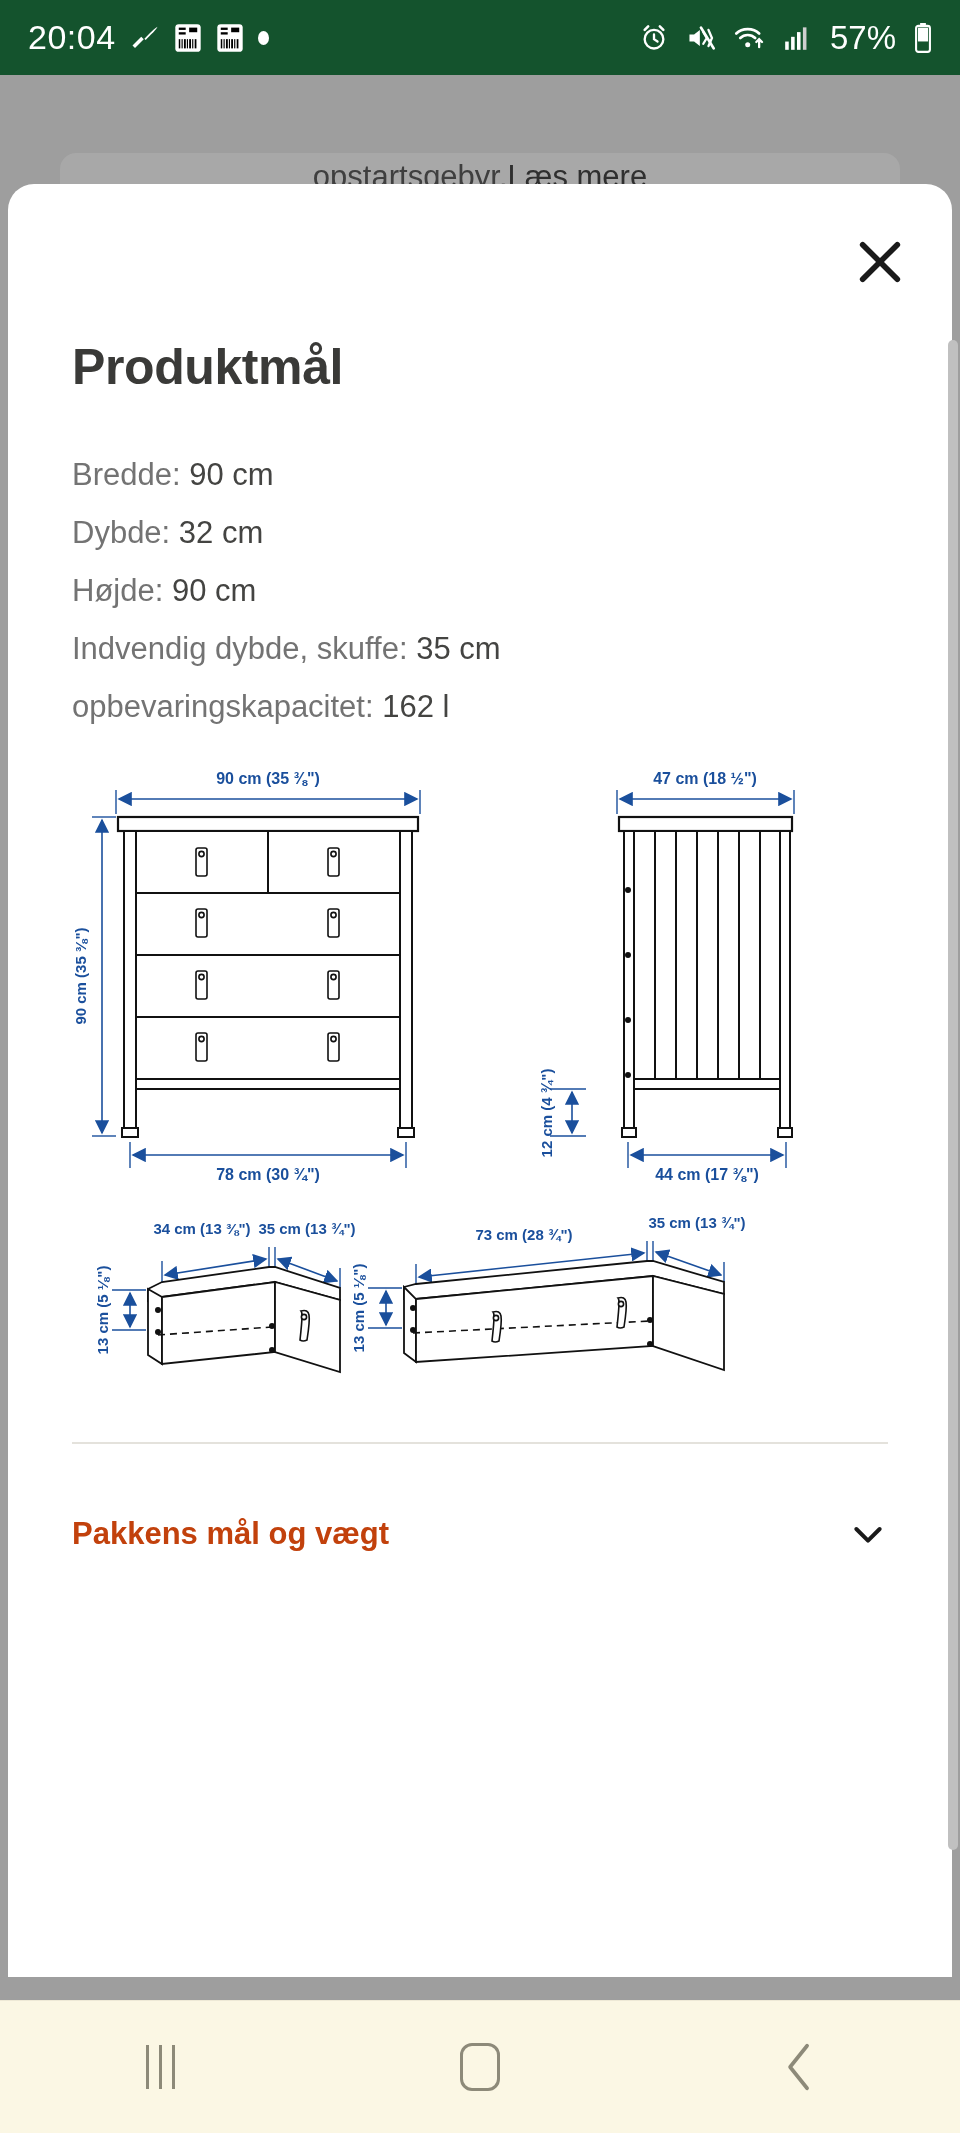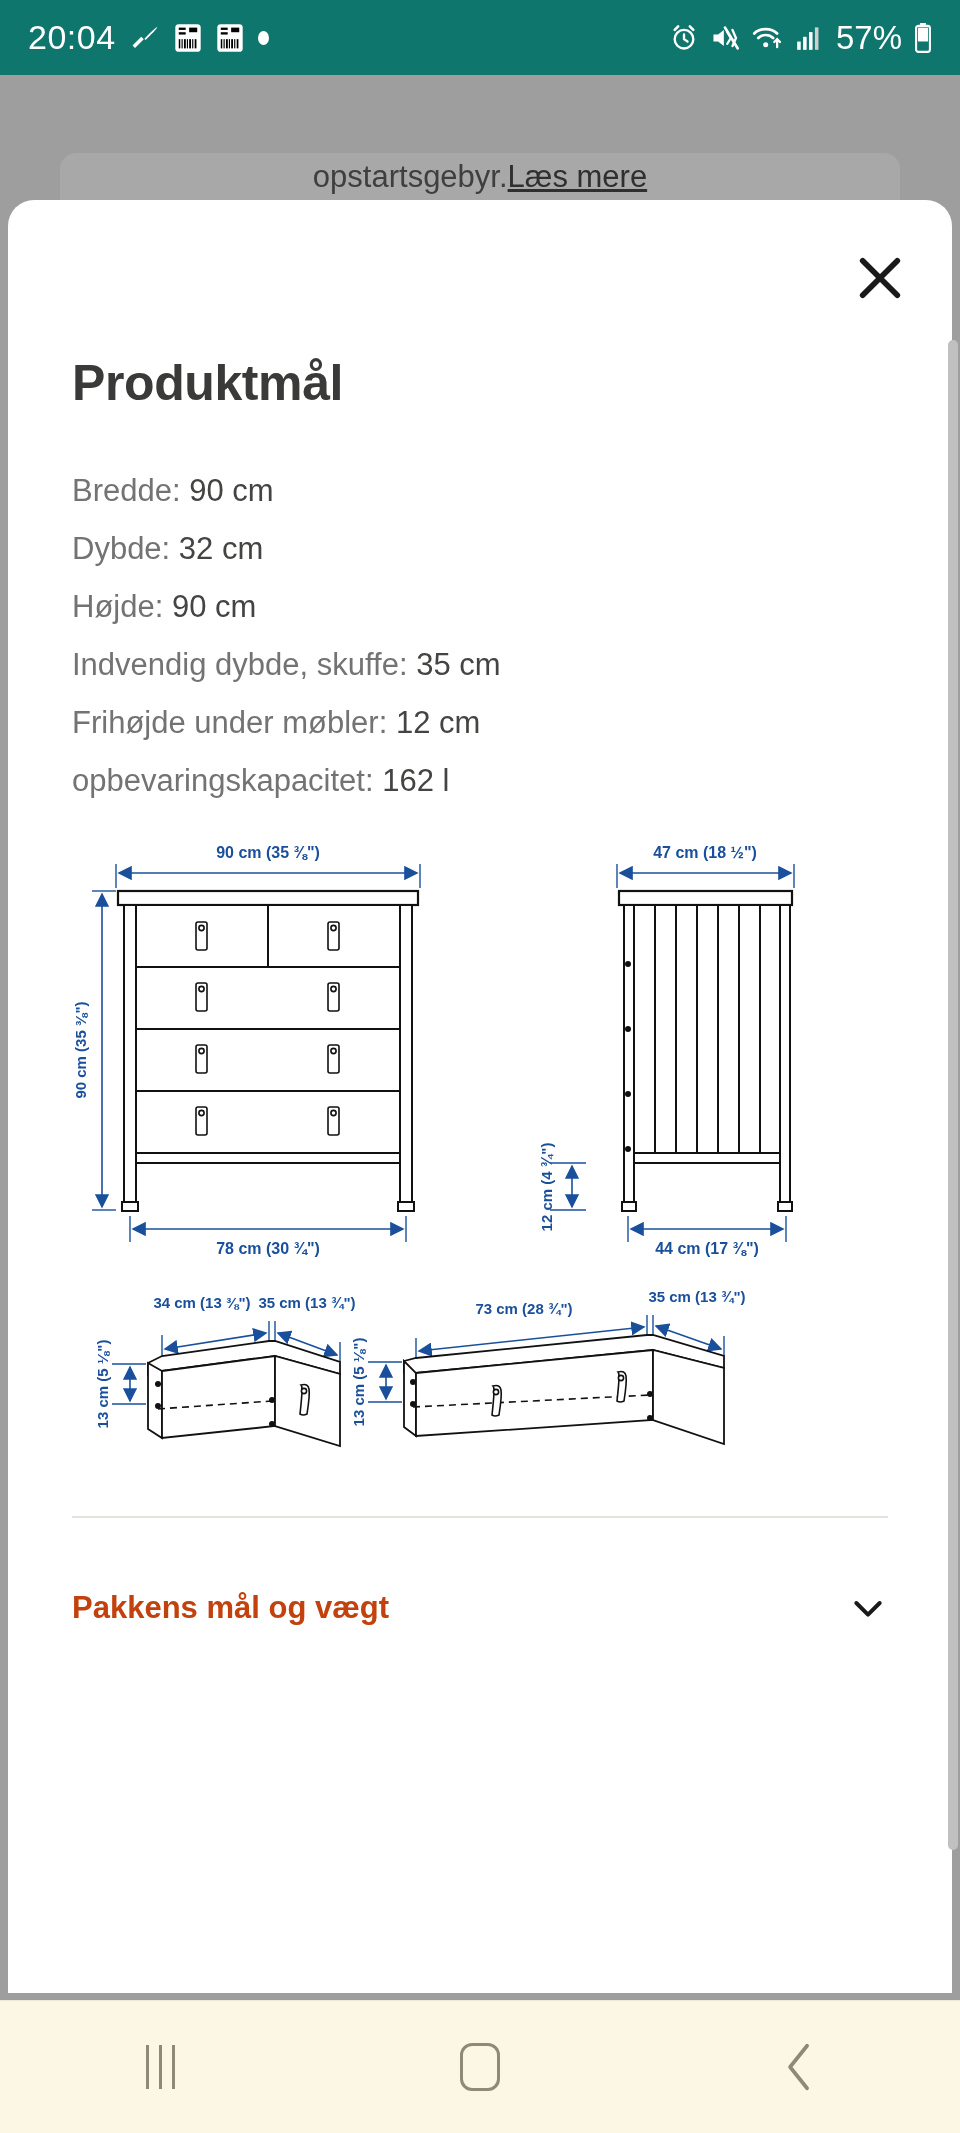--- a/index.html
+++ b/index.html
@@ -7,48 +7,48 @@
     width: 960px; height: 2133px;
     background: #ffffff;
     font-family: "Liberation Sans", sans-serif;
     overflow: hidden;
   }
   .screen { position: relative; width: 960px; height: 2133px; background: #9e9e9e; }
 
   
   .statusbar {
     position: absolute; top: 0; left: 0; width: 960px; height: 75px;
-    background: #0f766e; color: #fff;
+    background: #14532d; color: #fff;
     display: flex; align-items: center; justify-content: space-between;
     padding: 16px 28px;
     z-index: 50;
   }
   .sb-left { display: flex; align-items: center; gap: 14px; }
-  .sb-right { display: flex; align-items: center; gap: 12px; }
+  .sb-right { display: flex; align-items: center; gap: 18px; }
   .sb-time { font-size: 34px; font-weight: 400; letter-spacing: .5px; }
   .sb-ico { display: inline-flex; align-items: center; justify-content: center; }
   .sb-pct { font-size: 33px; font-weight: 400; margin-left: 2px; }
   .dot-ico { width: 11px; height: 14px; background:#fff; border-radius:50%; display:inline-block; }
 
   
   .backdrop { position: absolute; inset: 75px 0 0 0; background: #9e9e9e; }
   .banner {
     position: absolute; left: 60px; top: 78px; width: 840px; height: 110px;
     background: #a8a8a8; border-radius: 16px;
     display: flex; align-items: flex-start; justify-content: center;
     padding-top: 6px;
   }
   .banner-text {
     font-size: 31px; color: #3f3f3f; white-space: nowrap;
   }
   .banner-link { text-decoration: underline; color: #2f2f2f; }
 
   
   .sheet {
-    position: absolute; left: 8px; top: 200px; width: 944px; height: 1793px;
+    position: absolute; left: 8px; top: 184px; width: 944px; height: 1793px;
     background: #fff;
     border-radius: 26px 26px 0 0;
     overflow: hidden;
   }
   .sheet-head { position: relative; height: 110px; }
   .close-btn {
     position: absolute; right: 42px; top: 48px;
     width: 60px; height: 60px;
     display: flex; align-items: center; justify-content: center;
     cursor: pointer; background: none; border: none;
@@ -231,24 +231,20 @@
         </div>
         <div class="spec-row">
           <b>Højde:</b>
           <span>90 cm</span>
         </div>
         <div class="spec-row">
           <b>Indvendig dybde, skuffe:</b>
           <span>35 cm</span>
         </div>
         <div class="spec-row">
-          <b>Frihøjde under møbler:</b>
-          <span>12 cm</span>
-        </div>
-        <div class="spec-row">
           <b>opbevaringskapacitet:</b>
           <span>162 l</span>
         </div>
       </div>
 
       <div class="drawings">
         <svg width="816" height="620" viewBox="0 0 816 620">
           <defs>
             <marker id="ah" markerWidth="9" markerHeight="9" refX="8" refY="4.5" orient="auto">
               <path d="M0,0 L9,4.5 L0,9 z" fill="#1a4f9c"></path>

